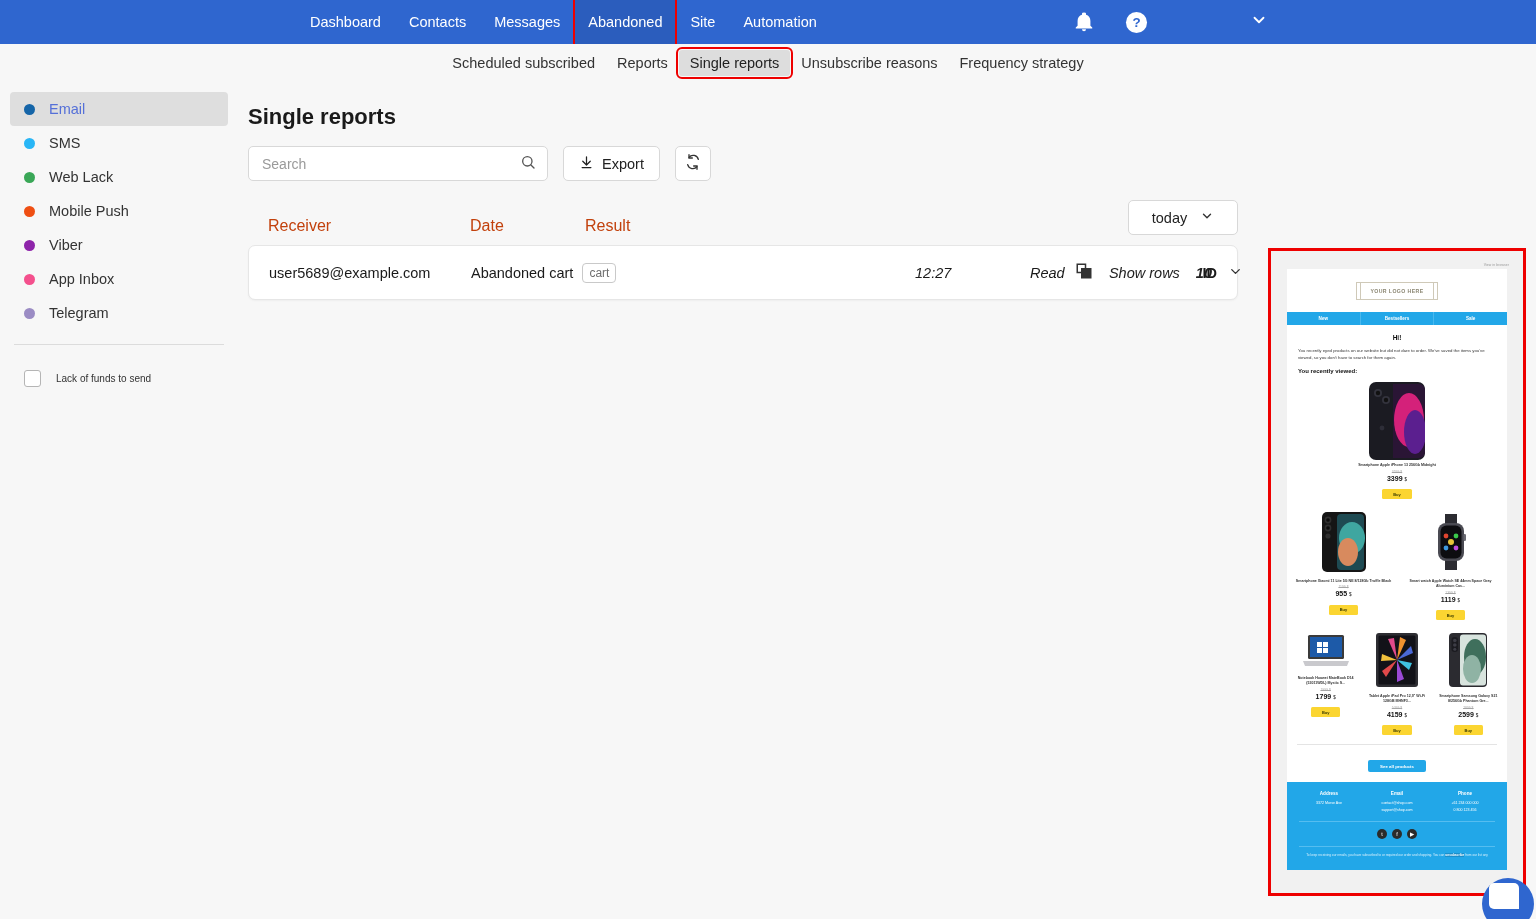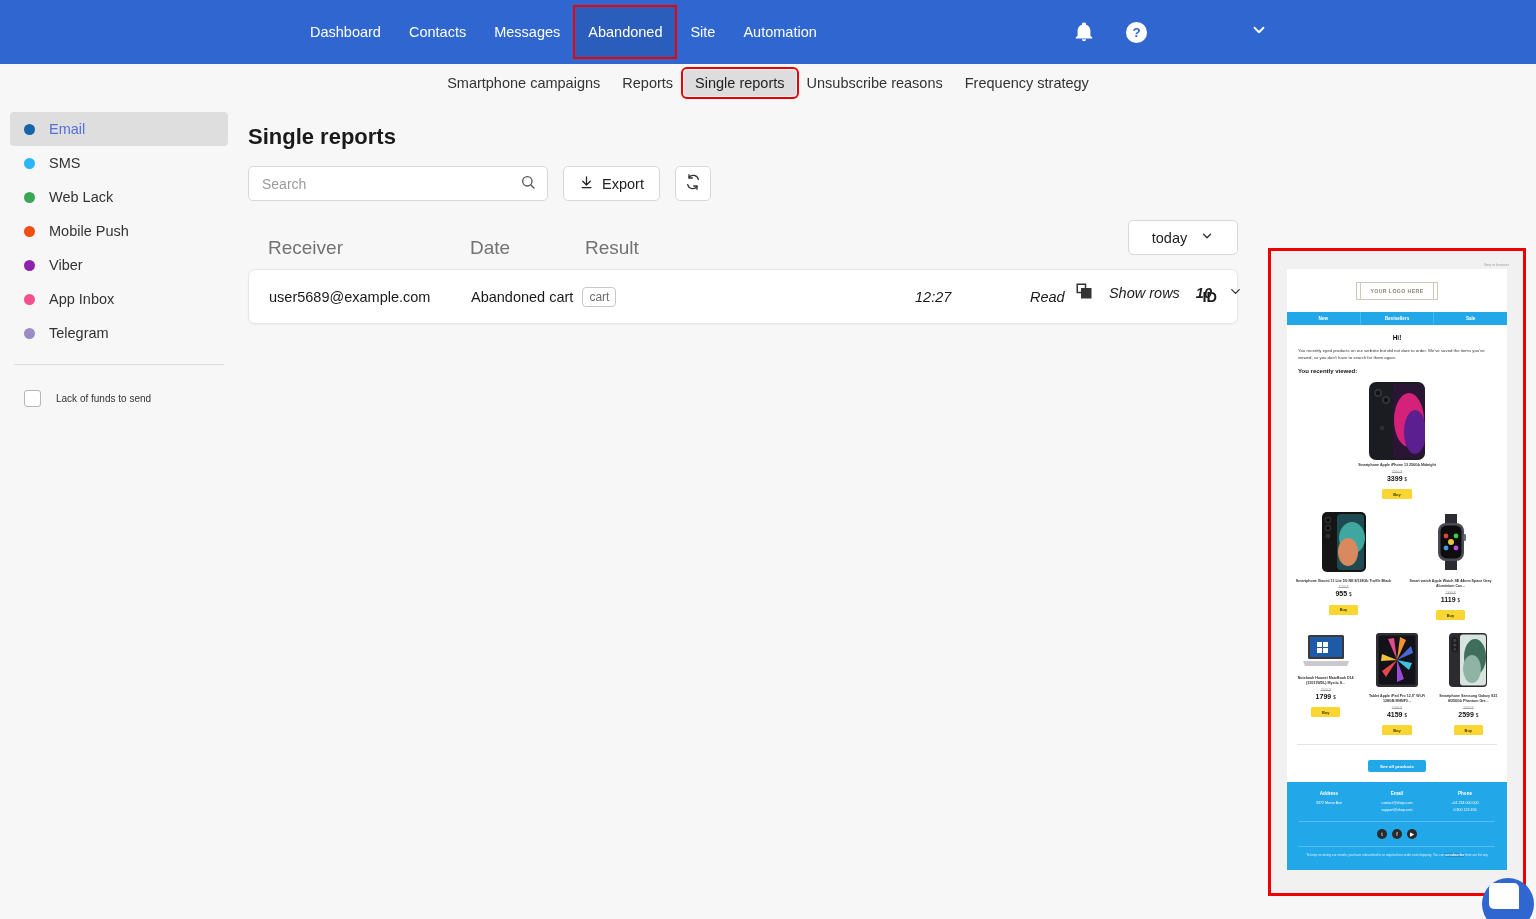--- a/index.html
+++ b/index.html
@@ -7,21 +7,21 @@
   body {
     width:1536px; height:919px;
     font-family:"Liberation Sans", sans-serif;
     background:#f7f7f7;
     overflow:hidden;
     position:relative;
   }
 
   
   .topnav {
-    height:64px; background:#2f66cf;
+    height:44px; background:#2f66cf;
     display:flex; align-items:center;
     position:relative;
   }
   .nav-links { display:flex; align-items:center; margin-left:296px; gap:0; }
   .nav-link {
     color:#ffffff; font-size:14.5px; padding:17px 14px;
     text-decoration:none; white-space:nowrap; cursor:pointer;
     line-height:18px;
   }
   .nav-link.active-bg { background:#2b5dbd; }
@@ -93,21 +93,21 @@
   .rows-row {
     position:absolute; right:293px; top:180px;
     display:flex; align-items:center; gap:16px;
     font-size:14.5px; color:#222;font-style:italic;
   }
   .rows-count { font-weight:bold; }
 
   
   .table-wrap { margin-top:36px; width:990px; }
   .t-head { display:flex; padding:0 20px 10px 20px; }
-  .t-head > div { font-size:19px; color:#737373; }
+  .t-head > div { font-size:16px; color:#c2410c; }
   .c-recv { width:202px; }
   .c-msg  { width:444px; }
   .c-date { width:115px; }
   .c-res  { width:125px; }
   .c-id   { flex:1; text-align:right; }
 
   .t-row {
     display:flex; align-items:center; height:55px;
     background:#fff; border:1px solid #e6e6e6; border-radius:7px;
     padding:0 20px; box-shadow:0 1px 2px rgba(0,0,0,.04);
@@ -236,21 +236,21 @@
     </span>
     <span class="chev-white">
       <svg width="18" height="18" viewBox="0 0 24 24" fill="none" stroke="#ffffff" stroke-width="2.4" stroke-linecap="round" stroke-linejoin="round">
           <polyline points="6 9 12 15 18 9"></polyline>
         </svg>
     </span>
   </div>
 </div>
 
 <div class="subnav">
-  <div class="subnav-item">Smartphone campaigns</div>
+  <div class="subnav-item">Scheduled subscribed</div>
   <div class="subnav-item">Reports</div>
   <div class="subnav-item selected highlight">Single reports</div>
   <div class="subnav-item">Unsubscribe reasons</div>
   <div class="subnav-item">Frequency strategy</div>
 </div>
 
 <div class="layout">
 
   <div class="sidebar">
     <div class="side-item active">

